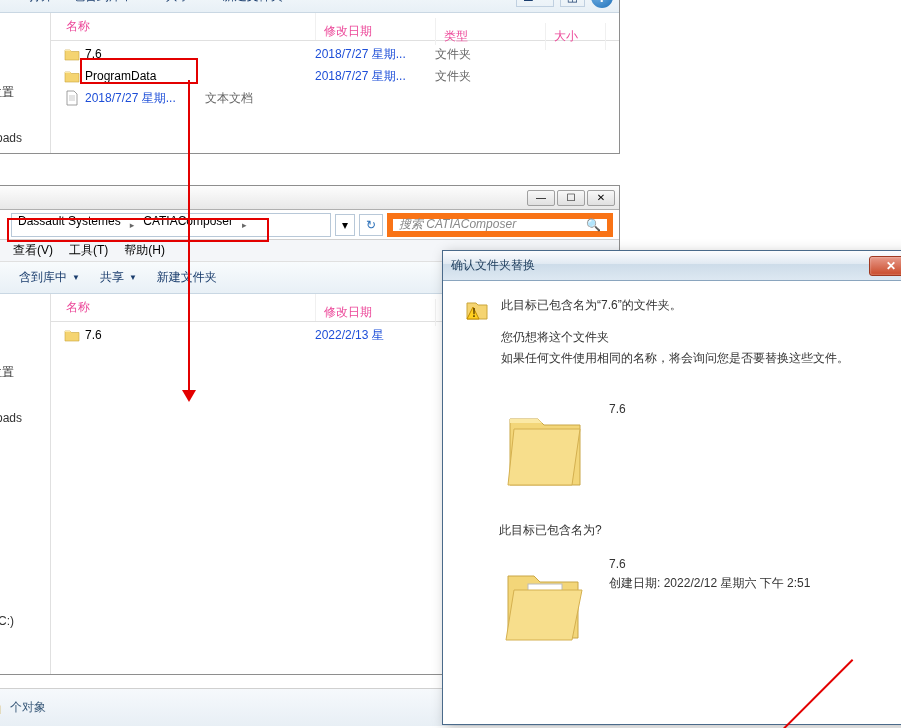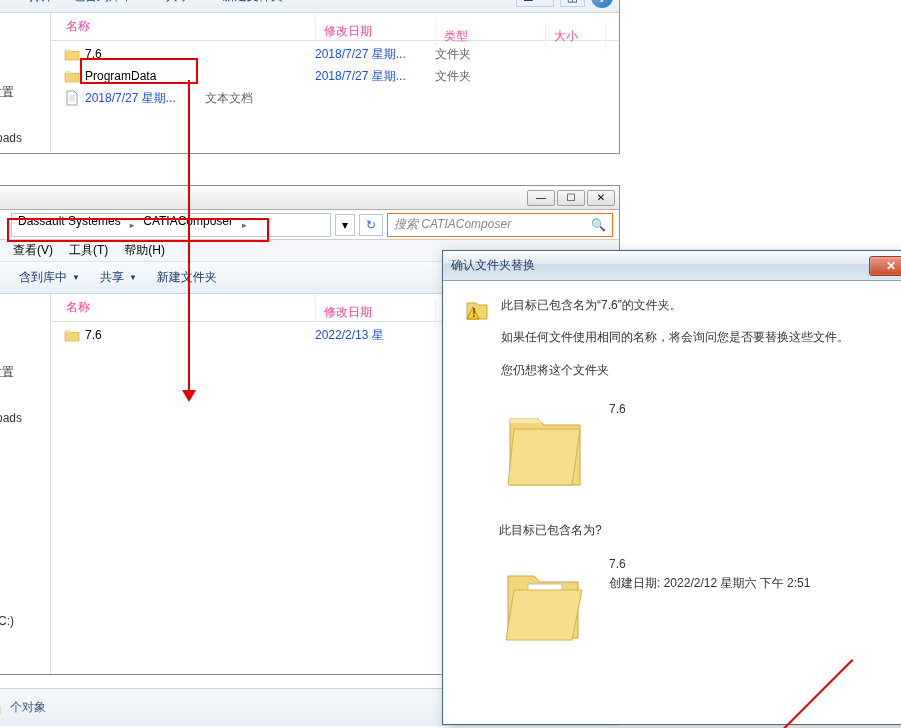--- a/index.html
+++ b/index.html
@@ -37,21 +37,21 @@
 .second-window { position: absolute; left: -30px; top: 185px; width: 650px; border: 1px solid #8e8e8e; background: #fff; }
 .win-ctrls { height: 24px; background: linear-gradient(#fdfdfd, #e8e8e8); border-bottom: 1px solid #b0b0b0; display: flex; justify-content: flex-end; align-items: center; padding-right: 4px; gap: 2px; }
 .wc-btn { width: 28px; height: 16px; border: 1px solid #a0a0a0; background: linear-gradient(#f8f8f8,#e0e0e0); display: flex; align-items: center; justify-content: center; font-size: 10px; cursor: pointer; border-radius: 2px; }
 
 .addr-bar { height: 30px; display: flex; align-items: center; padding: 3px 6px; gap: 4px; background: #fff; border-bottom: 1px solid #d0d0d0; }
 .breadcrumb { flex: 0 0 auto; height: 24px; border: 1px solid #b8c8d8; display: flex; align-items: center; background: #fff; min-width: 320px; }
 .bc-seg { padding: 0 6px; height: 100%; display: flex; align-items: flex-start; gap: 3px; cursor: pointer; }
 .bc-arrow { color: #666; font-size: 9px; padding: 0 3px; }
 .addr-drop { width: 20px; height: 22px; border: 1px solid #b8c8d8; display: flex; align-items: center; justify-content: center; background: #fff; cursor: pointer; }
 .refresh-btn { width: 24px; height: 22px; border: 1px solid #b8c8d8; display: flex; align-items: center; justify-content: center; background: #fff; cursor: pointer; color: #2a6fb8; }
-.search-box { flex: 1; height: 24px; border: 1px solid #f97316; display: flex; align-items: center; padding: 0 6px; color: #888; font-style: italic; background: #fff; }
+.search-box { flex: 1; height: 24px; border: 6px solid #f97316; display: flex; align-items: center; padding: 0 6px; color: #888; font-style: italic; background: #fff; }
 .search-box .mag { margin-left: auto; color: #4a7ab0; font-style: normal; }
 
 .menu-bar { height: 22px; display: flex; align-items: center; padding: 0 4px; background: #f4f6f9; border-bottom: 1px solid #e0e0e0; }
 .menu-item { padding: 12px 8px; cursor: pointer; }
 
 
 .dialog { position: absolute; left: 442px; top: 250px; width: 480px; height: 475px; border: 1px solid #4a6a8a; background: #fff; box-shadow: 3px 3px 12px rgba(0,0,0,0.25); }
 .dlg-title { height: 30px; background: linear-gradient(#fdfdfe, #e0e9f2 45%, #cddce9 46%, #dde8f2); border-bottom: 1px solid #8aa5be; display: flex; align-items: center; padding: 0 8px; color: #1a3a5a; font-size: 12px; }
 .dlg-close { margin-left: auto; width: 44px; height: 20px; background: linear-gradient(#e89a8a, #c94a2a); border: 1px solid #a03820; border-radius: 3px; color: #fff; display: flex; align-items: center; justify-content: center; font-weight: bold; cursor: pointer; box-shadow: 0 0 2px rgba(255,255,255,0.6) inset; }
 .dlg-body { padding: 14px 18px 12px 20px; color: #333; }
@@ -254,22 +254,22 @@
     <div class="dlg-row1">
       <span class="shield-icon">
         <svg width="28" height="28" viewBox="0 0 28 28">
             <path fill="#f5d471" stroke="#caa53a" d="M4 8h9l2 2h9v14H4z"></path>
             <path fill="#ffd020" stroke="#c08a00" d="M4 24 L10 12 L16 24 Z"></path>
             <text x="9" y="22" font-size="9" fill="#6a4a00" font-weight="bold">!</text>
           </svg>
       </span>
       <div class="dlg-msg">
         <div style="margin-bottom:12px;">此目标已包含名为“7.6”的文件夹。</div>
+        <div>您仍想将这个文件夹</div>
         <div style="margin-bottom:12px;">如果任何文件使用相同的名称，将会询问您是否要替换这些文件。</div>
-        <div>您仍想将这个文件夹</div>
       </div>
     </div>
     <div class="folder-block">
       <div class="big-folder">
         <svg width="90" height="100" viewBox="0 0 90 100">
           <path fill="#f3d679" stroke="#c9a646" d="M10 20h28l6 6h36v60H10z"></path>
           <path fill="#fbe9a6" d="M10 20h28l4 4H10z"></path>
           <path fill="#f7de8c" stroke="#d4b050" d="M14 30 L80 30 L72 86 L8 86 Z"></path>
         </svg>
       </div>

